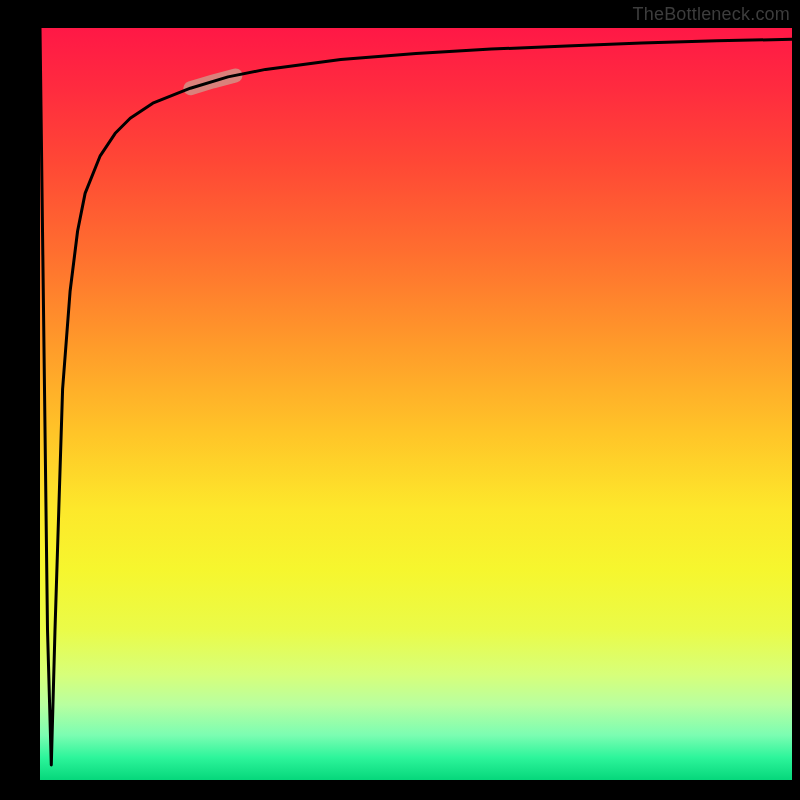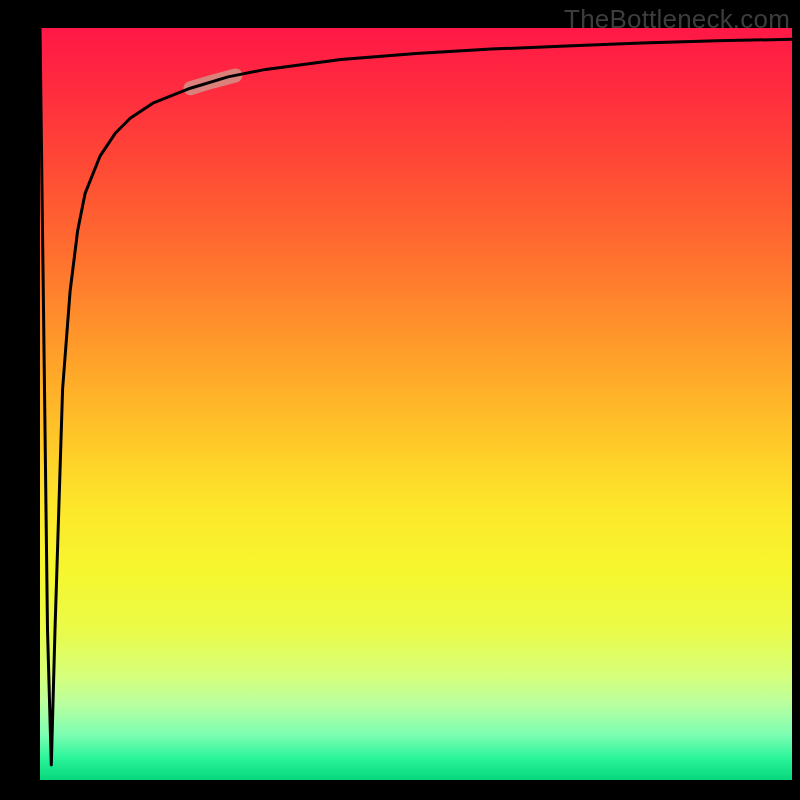--- a/index.html
+++ b/index.html
@@ -13,21 +13,21 @@
 .stage {
   position: relative;
   width: 800px;
   height: 800px;
 }
 .watermark {
   position: absolute;
   top: 4px;
   right: 10px;
   color: #3d3d3d;
-  font-size: 26px;
+  font-size: 18px;
   font-weight: 500;
   letter-spacing: 0.2px;
 }
 .plot {
   position: absolute;
   left: 40px;
   top: 28px;
   width: 752px;
   height: 752px;
   background: linear-gradient(

